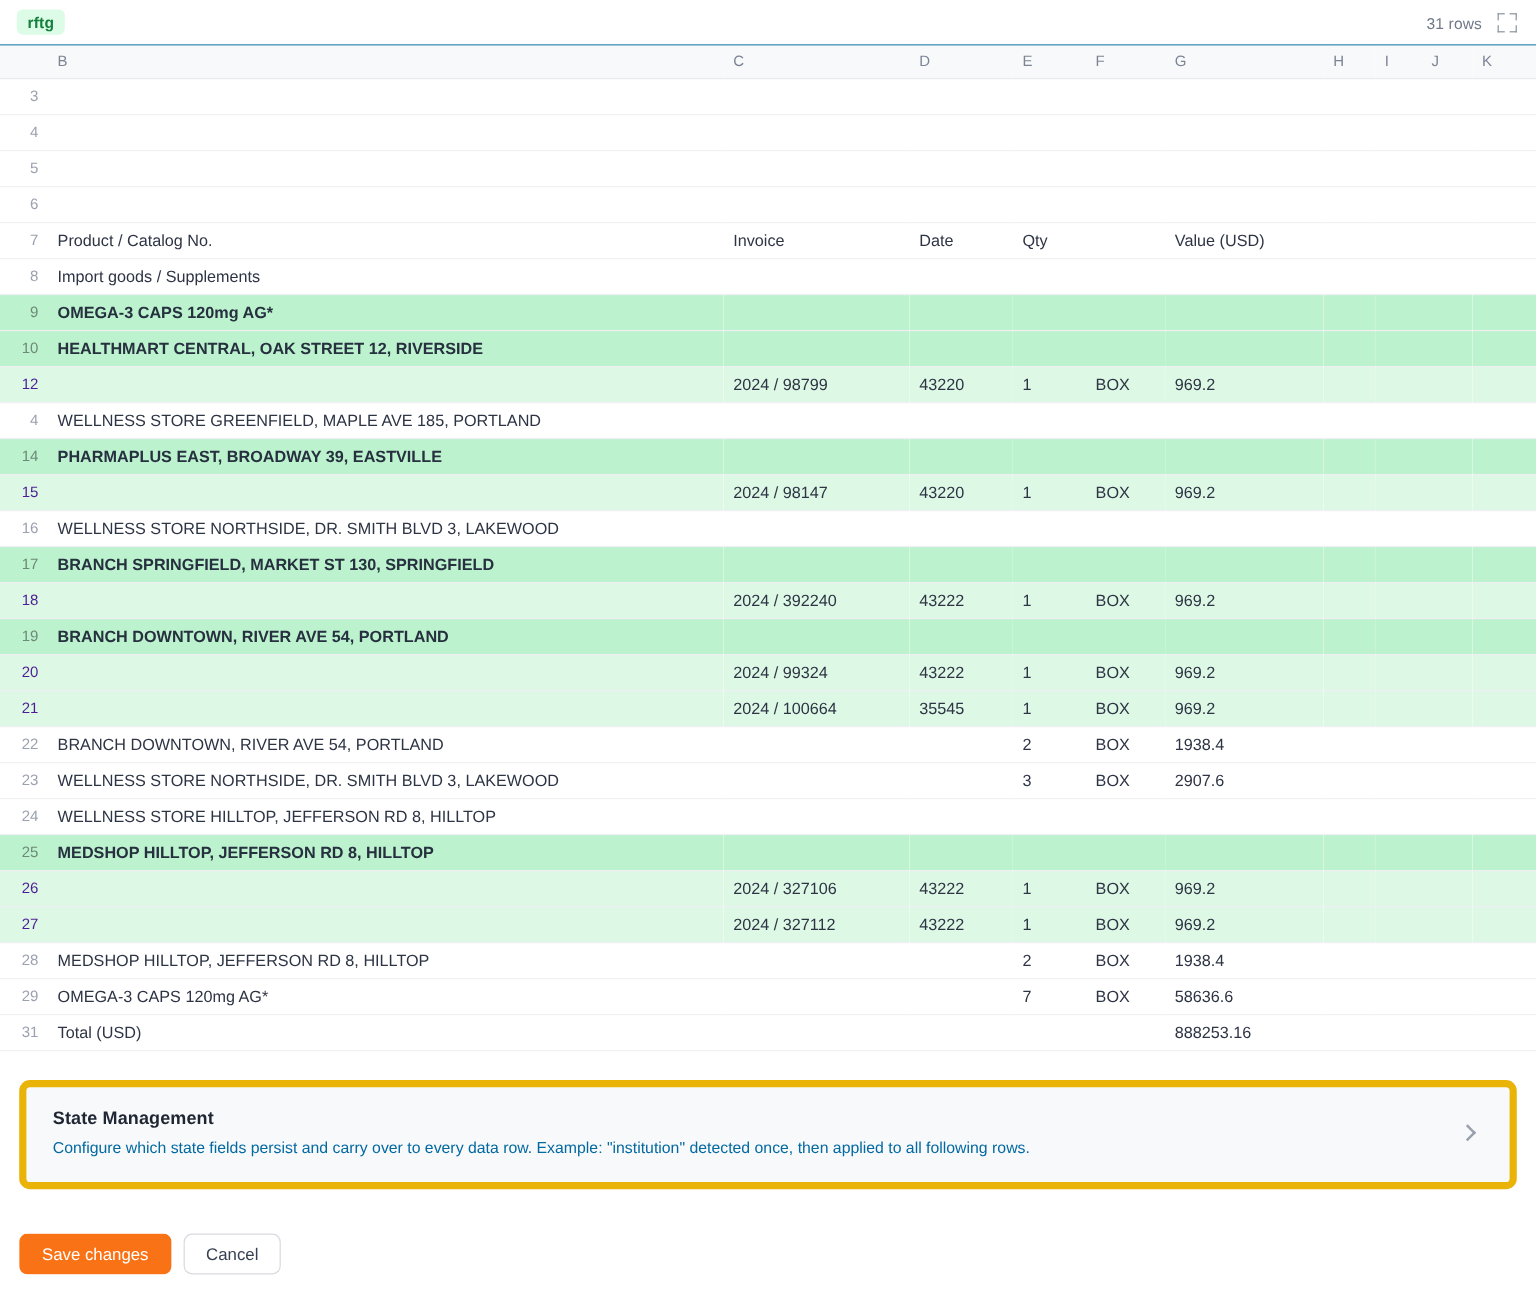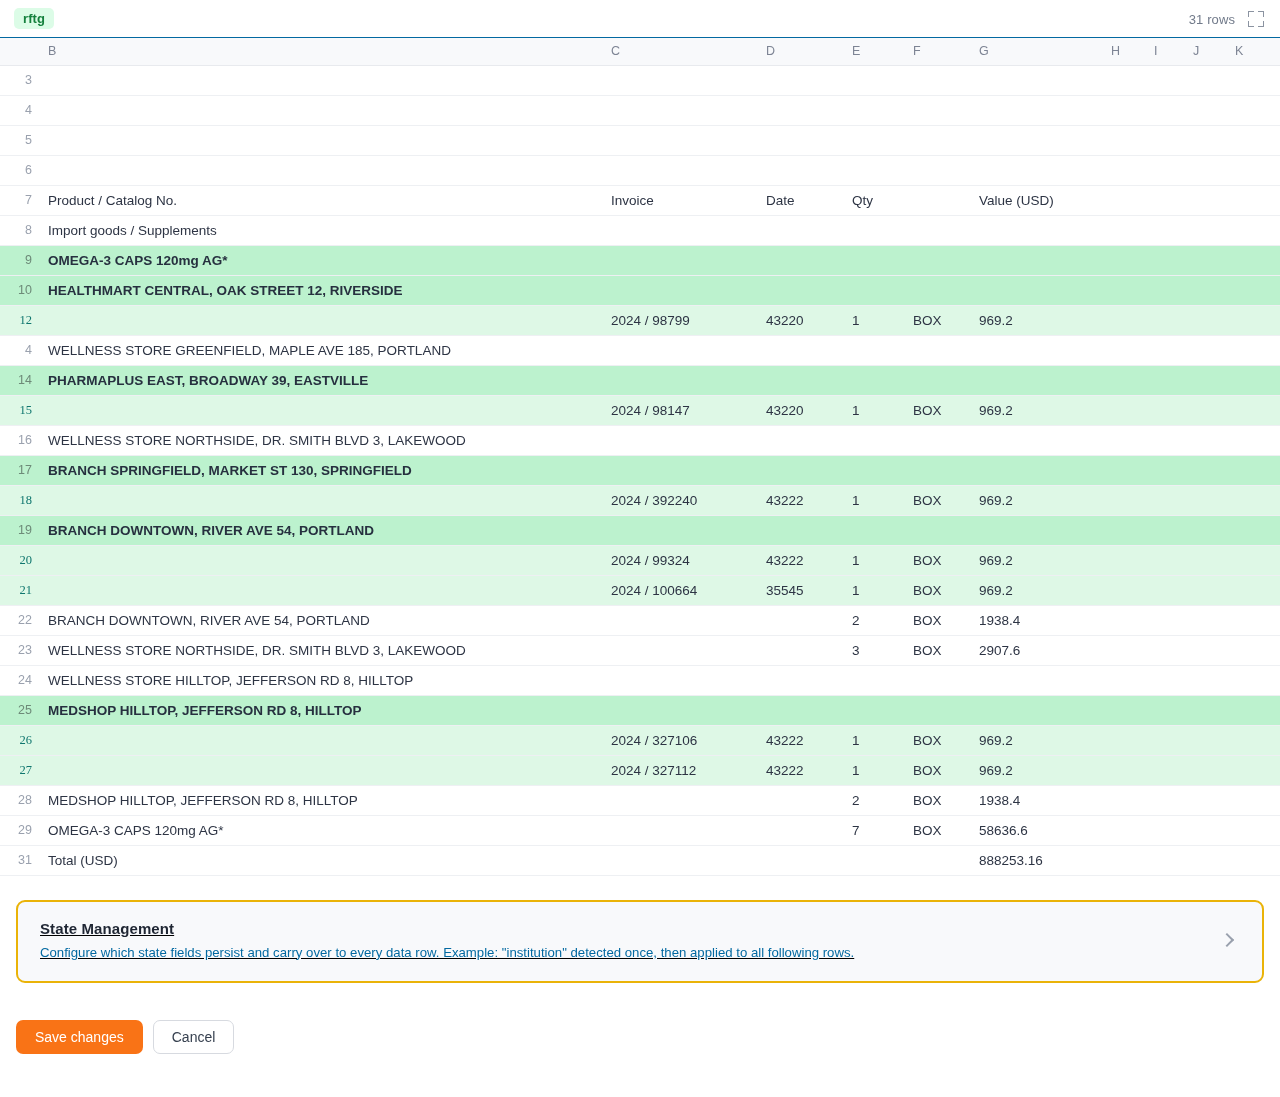--- a/index.html
+++ b/index.html
@@ -114,35 +114,34 @@
     text-align: right;
     padding: 0 8px 0 0;
     color: #9aa1ae;
     font-size: 12.5px;
     background: transparent;
     border-right: none;
   }
   tr.row-hl-dark td { background: #bcf2ce; font-weight: 700; color: #26303f; }
   tr.row-hl-dark td.gutter { background: #bcf2ce; color: #6d8a78; font-weight: 400; }
   tr.row-hl-light td { background: #def8e6; }
-  tr.row-hl-light td.gutter { background: #def8e6; color: #0f766e; font-family: Liberation Serif, serif; }
+  tr.row-hl-light td.gutter { background: #def8e6; color: #4c1d95; }
   tr.row-plain td { background: #ffffff; }
 
   
   .state-card {
     margin: 24px 16px 0 16px;
-    border: 2px solid #eab308;
+    border: 6px solid #eab308;
     border-radius: 9px;
     background: #f8f9fb;
     padding: 18px 22px 20px 22px;
     display: flex;
     align-items: center;
     justify-content: space-between;
     cursor: pointer;
-    text-decoration: underline;
   }
   .state-card-text { max-width: 1140px; }
   .state-title {
     font-size: 15px;
     font-weight: 700;
     color: #1f2633;
     margin-bottom: 7px;
     letter-spacing: .1px;
   }
   .state-desc {

